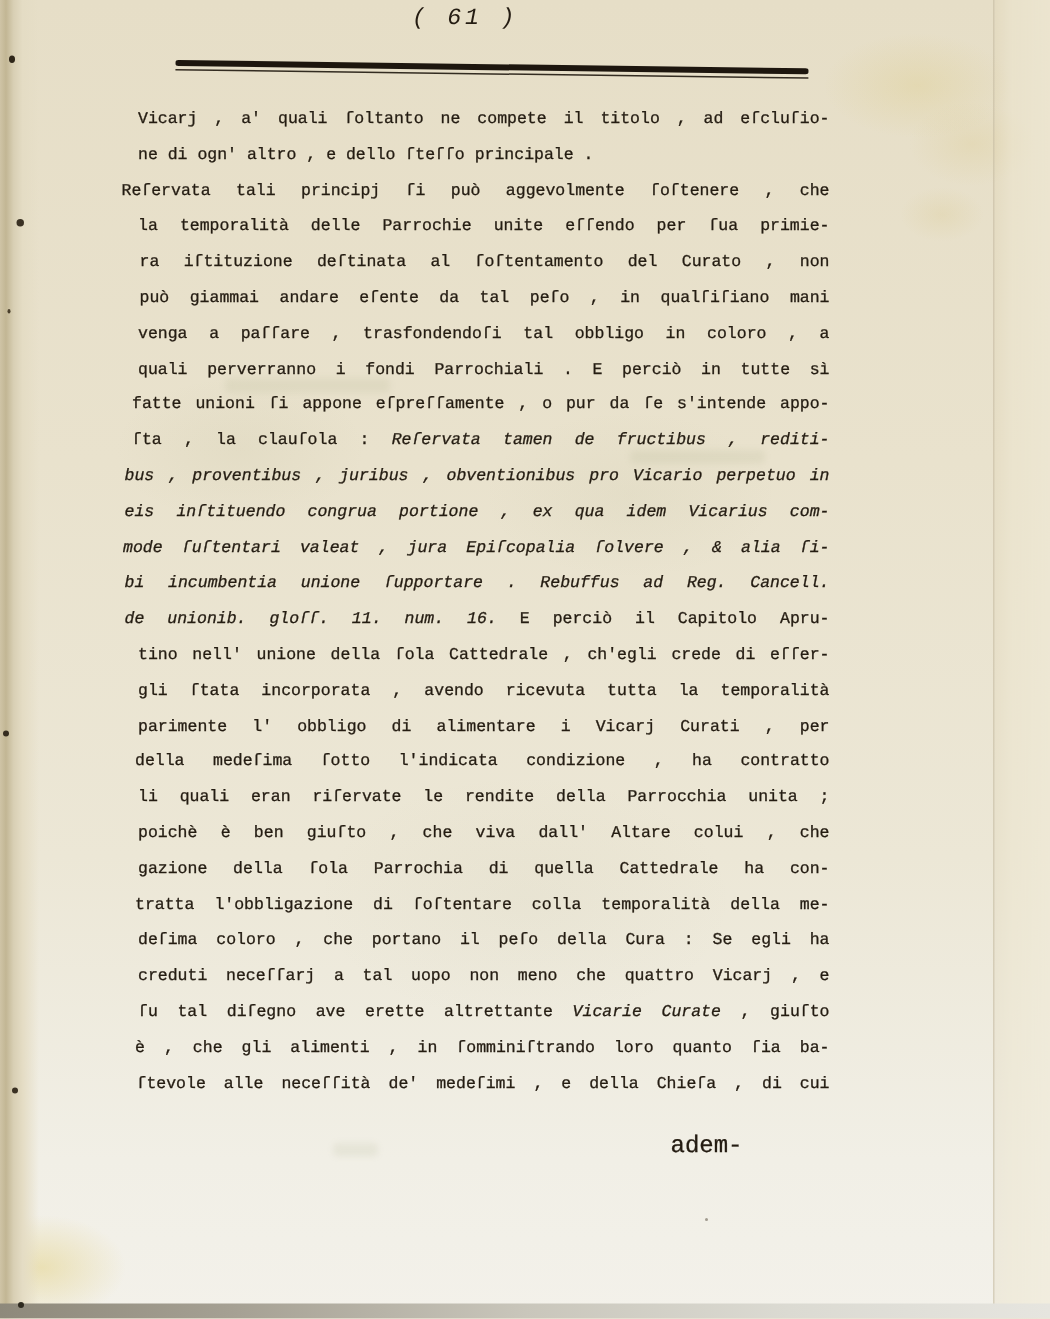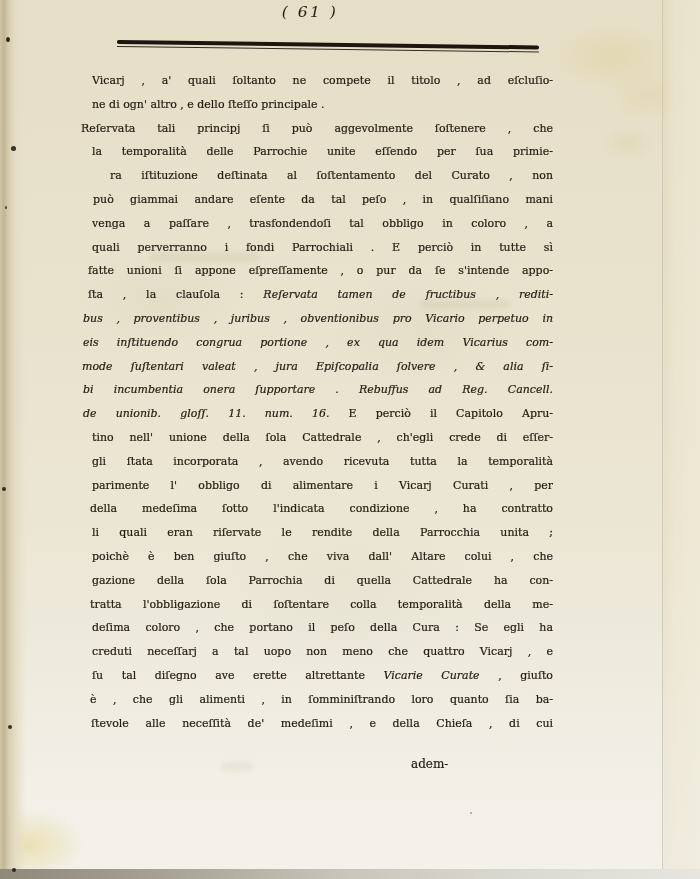--- a/index.html
+++ b/index.html
@@ -8,20 +8,21 @@
   .page{position:absolute;inset:0;width:700px;height:879px;
     background:
       radial-gradient(ellipse 90px 50px at 612px 57px, rgba(214,190,90,0.20), transparent 70%),
       radial-gradient(ellipse 60px 40px at 648px 96px, rgba(210,185,95,0.16), transparent 70%),
       radial-gradient(ellipse 40px 26px at 628px 143px, rgba(205,180,90,0.14), transparent 70%),
       radial-gradient(ellipse 120px 70px at 160px 300px, rgba(150,150,100,0.07), transparent 70%),
       radial-gradient(ellipse 140px 80px at 420px 330px, rgba(140,145,95,0.06), transparent 70%),
       radial-gradient(ellipse 200px 120px at 350px 600px, rgba(150,150,110,0.05), transparent 70%),
       radial-gradient(ellipse 80px 50px at 28px 845px, rgba(226,208,130,0.50), transparent 70%),
       linear-gradient(180deg,#e6dec7 0%,#e9e2cd 35%,#ece7d6 65%,#f1efe6 88%,#f3f1ea 100%);
+    font-family: Liberation Mono, monospace;
   }
   .edge-left{position:absolute;left:0;top:0;bottom:0;width:26px;
     background:linear-gradient(90deg,#cfc4a6 0px,#c2b694 4px,#d8cfb4 9px,#e4dcc4 15px,rgba(230,223,200,0) 26px);}
   .edge-bottom{position:absolute;left:0;bottom:0;height:10px;right:0;
     background:linear-gradient(90deg,#8e897b 0%,#a5a093 22%,#c9c6bb 50%,#dbdad2 75%,#e6e5df 100%);}
   .edge-right{position:absolute;top:0;bottom:8px;left:662px;width:38px;
     border-left:1.5px solid rgba(125,105,70,0.22);
     background:linear-gradient(90deg,rgba(216,202,165,0.20),rgba(236,229,206,0.50) 30%,rgba(240,234,214,0.55));}
   .speck{position:absolute;border-radius:50%;}
   .pagenum{position:absolute;left:160px;top:3px;width:300px;height:28px;
@@ -31,51 +32,51 @@
     transform:rotate(0.75deg);transform-origin:left center;}
   .rule .r1{height:3.5px;background:#1d160e;border-radius:2px/1.5px;}
   .rule .r2{height:1.4px;background:#241c12;margin-top:2.6px;opacity:.92;}
   .textblock{position:absolute;left:92px;top:69px;width:461px;color:#241c12;
     font-size:11px;-webkit-text-stroke:0.2px #241c12;}
   .ln{height:23.8px;line-height:23.8px;overflow:hidden;
     text-align:justify;text-align-last:justify;white-space:normal;}
   .ln.nofill{text-align:center;text-align-last:left;}
   .it{font-style:italic;}
   .catchword{position:absolute;left:411px;top:752px;width:120px;height:24px;
-    line-height:24px;text-align:left;font-size:12px;color:#241c12;
+    line-height:24px;text-align:center;font-size:16px;color:#241c12;
     -webkit-text-stroke:0.2px #241c12;}
   .ghost{position:absolute;filter:blur(2px);opacity:0.12;background:#9aa076;border-radius:3px;}
 </style>
 </head>
 <body>
 
 <div class="page">
 
   <div class="pagenum">( 61 )</div>
 
   <div class="rule">
     <div class="r1"></div>
     <div class="r2"></div>
   </div>
 
   <div class="textblock">
       <div class="ln"><span>Vicarj , a' quali ſoltanto ne compete il titolo , ad eſcluſio-</span></div>
       <div class="ln nofill"><span>ne di ogn' altro , e dello ſteſſo principale .</span></div>
       <div class="ln" style="margin-left: -11px;"><span>Reſervata tali principj ſi può aggevolmente ſoſtenere , che</span></div>
       <div class="ln"><span>la temporalità delle Parrochie unite eſſendo per ſua primie-</span></div>
-      <div class="ln" style="margin-left: 18px;"><span>ra iſtituzione deſtinata al ſoſtentamento del Curato , non</span></div>
+      <div class="ln" style="margin-left: 1px;"><span>ra iſtituzione deſtinata al ſoſtentamento del Curato , non</span></div>
       <div class="ln" style="margin-left: 1px;"><span>può giammai andare eſente da tal peſo , in qualſiſiano mani</span></div>
       <div class="ln"><span>venga a paſſare , trasfondendoſi tal obbligo in coloro , a</span></div>
       <div class="ln"><span>quali perverranno i fondi Parrochiali . E perciò in tutte sì</span></div>
       <div class="ln" style="margin-left: -4px;"><span>fatte unioni ſi appone eſpreſſamente , o pur da ſe s'intende appo-</span></div>
       <div class="ln" style="margin-left: -4px;"><span>ſta , la clauſola : </span><span class="it">Reſervata tamen de fructibus , rediti-</span></div>
       <div class="ln" style="margin-left: -9px;"><span class="it">bus , proventibus , juribus , obventionibus pro Vicario perpetuo in</span></div>
       <div class="ln" style="margin-left: -9px;"><span class="it">eis inſtituendo congrua portione , ex qua idem Vicarius com-</span></div>
       <div class="ln" style="margin-left: -10px;"><span class="it">mode ſuſtentari valeat , jura Epiſcopalia ſolvere , &amp; alia ſi-</span></div>
-      <div class="ln" style="margin-left: -9px;"><span class="it">bi incumbentia onera ſupportare . Rebuffus ad Reg. Cancell.</span></div>
+      <div class="ln" style="margin-left: -9px;"><span class="it">bi incumbentia unione ſupportare . Rebuffus ad Reg. Cancell.</span></div>
       <div class="ln" style="margin-left: -9px;"><span class="it">de unionib. gloſſ. 11. num. 16.</span><span> E perciò il Capitolo Apru-</span></div>
       <div class="ln"><span>tino nell' unione della ſola Cattedrale , ch'egli crede di eſſer-</span></div>
       <div class="ln"><span>gli ſtata incorporata , avendo ricevuta tutta la temporalità</span></div>
       <div class="ln"><span>parimente l' obbligo di alimentare i Vicarj Curati , per</span></div>
       <div class="ln" style="margin-left: -2px;"><span>della medeſima ſotto l'indicata condizione , ha contratto</span></div>
       <div class="ln"><span>li quali eran riſervate le rendite della Parrocchia unita ;</span></div>
       <div class="ln"><span>poichè è ben giuſto , che viva dall' Altare colui , che</span></div>
       <div class="ln"><span>gazione della ſola Parrochia di quella Cattedrale ha con-</span></div>
       <div class="ln" style="margin-left: -2px;"><span>tratta l'obbligazione di ſoſtentare colla temporalità della me-</span></div>
       <div class="ln"><span>deſima coloro , che portano il peſo della Cura : Se egli ha</span></div>

